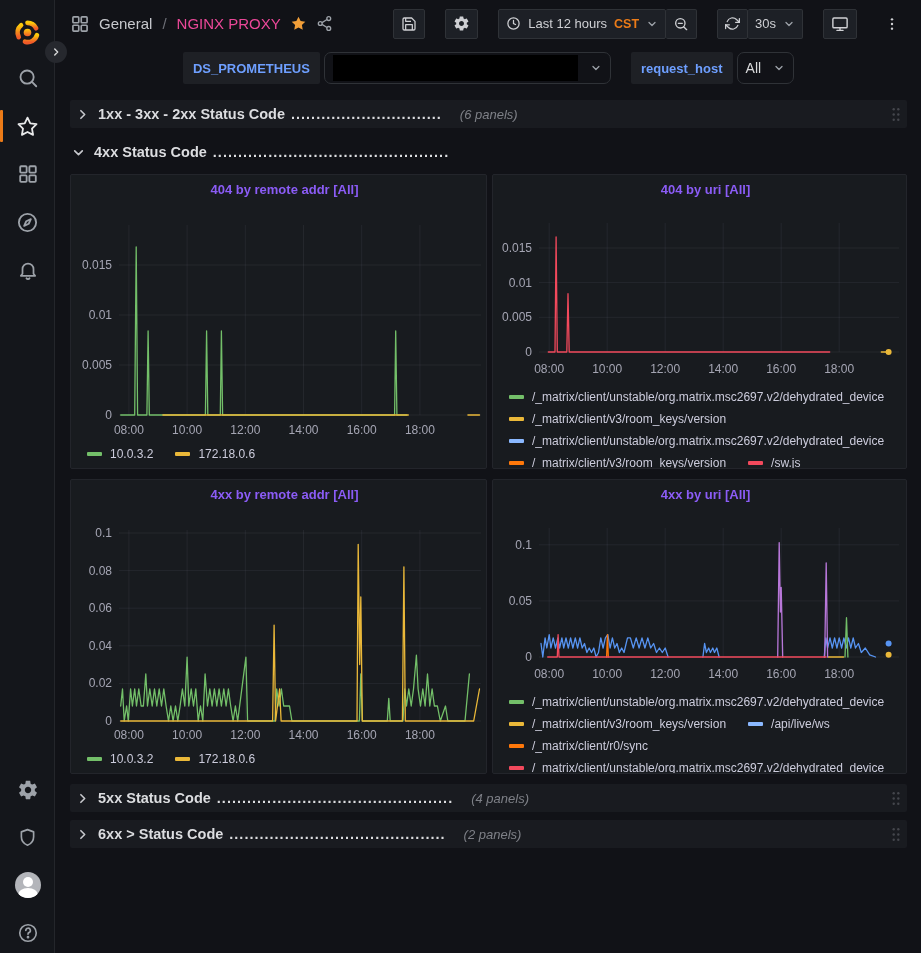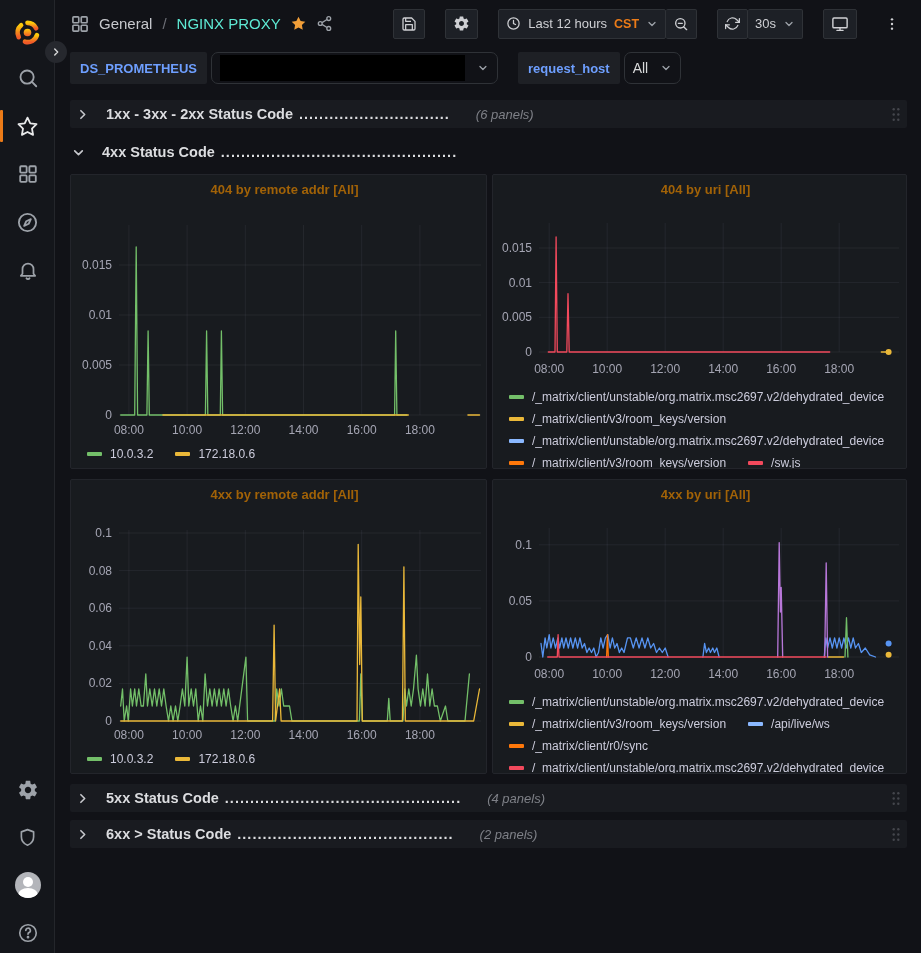--- a/index.html
+++ b/index.html
@@ -21,58 +21,58 @@
   .avatar-circle .head { position:absolute; left:8px; top:5px; width:10px; height:10px; border-radius:50%; background:#fff; }
   .avatar-circle .body { position:absolute; left:3px; top:16px; width:20px; height:14px; border-radius:50%; background:#fff; }
 
   
   .main { position:absolute; left:55px; top:0; width:866px; height:913px; }
 
   .toolbar { height:47px; display:flex; align-items:center; padding:0 14px 0 15px; }
   .crumb { display:flex; align-items:center; gap:9px; color:#d8d9da; font-size:15px; }
   .crumb .sep { color:#6e7077; margin:0 1px; }
   .crumb .section { color:#c7c8cd; cursor:pointer; }
-  .crumb .title { color:#5eead4; cursor:pointer; }
+  .crumb .title { color:#ec4899; cursor:pointer; }
   .tb-right { margin-left:auto; display:flex; align-items:flex-end; gap:20px; }
   .tb-btn { height:30px; min-width:30px; padding:0 7px; background:#1d2026; border:1px solid #2f3237;
     border-radius:2px; display:flex; align-items:center; justify-content:center; gap:7px;
     color:#cfd0d4; font-size:13px; cursor:pointer; white-space:nowrap; }
   .tb-group { display:flex; }
   .tb-group .tb-btn + .tb-btn { border-left:none; }
   .tz { color:#eb7b18; font-weight:600; font-size:12.5px; }
   .kebab-btn { border:none; background:transparent; }
 
   
-  .submenu { display:flex; align-items:center; padding:5px 14px 9px 15px; gap:4px; }
+  .submenu { display:flex; align-items:center; padding:5px 14px 9px 15px; gap:4px;justify-content:center; }
   .var-label { height:32px; display:flex; align-items:center; padding:0 10px; background:#1e2025;
     color:#6e9fff; font-size:13px; font-weight:600; border-radius:2px; cursor:default; }
   .var-select { height:32px; display:flex; align-items:center; gap:12px; padding:0 8px;
     background:#111217; border:1px solid #2f3237; border-radius:7px; color:#d8d9da;
     font-size:14px; cursor:pointer; }
   .ds-select { width:287px; justify-content:space-between; }
   .redacted { width:248px; height:26px; background:#000; }
   .gap16 { width:12px; }
 
   
   .content { padding:0 14px 0 15px; }
-  .dash-row { position:relative; height:28px; display:flex; align-items:center; gap:16px;
+  .dash-row { position:relative; height:28px; display:flex; align-items:center; gap:8px;
     font-size:14.5px; font-weight:600; color:#dcdde0; cursor:pointer; }
   .dash-row.boxed { background:#191b20; border-radius:2px; padding:0 4px; }
   .row-chevron { display:flex; color:#c7c8cd; width:16px; justify-content:center; }
   .row-title { white-space:nowrap; }
   .leader { letter-spacing:1px; margin-left:6px; font-weight:600; }
   .row-count { margin-left:10px; font-size:13px; font-style:italic; font-weight:400; color:#7e8087; }
   .row-drag { position:absolute; right:6px; top:7px; opacity:.85; cursor:grab; }
 
   
   .panel-grid { display:grid; grid-template-columns:417px 415px; gap:10px 5px; margin-top:8px; }
   .panel { position:relative; height:295px; background:#181b1f; border:1px solid #23252b;
     border-radius:2px; overflow:hidden; }
   .panel-title { position:absolute; top:7px; left:12px; right:0; text-align:center;
-    font-size:13px; font-weight:600; color:#a16207; cursor:pointer; z-index:2; }
+    font-size:13px; font-weight:600; color:#8b5cf6; cursor:pointer; z-index:2; }
   .chart-svg { position:absolute; left:0; top:0; }
   .tick { fill:rgba(204,204,220,0.78); font-size:12px; font-family:"Liberation Sans",sans-serif; }
   .legend { position:absolute; left:16px; right:16px; overflow:hidden; }
   .legend-row { height:22px; line-height:22px; white-space:nowrap; overflow:hidden; }
   .legend-item { margin-right:22px; font-size:12px; color:#ccccdc; cursor:pointer; }
   .swatch { display:inline-block; width:15px; height:4px; border-radius:1px; margin-right:8px;
     vertical-align:2.5px; }
 
   .mt7 { margin-top:7px; } .mt11 { margin-top:10px; } .mt10 { margin-top:10px; } .mt8 { margin-top:8px; }
 </style>

